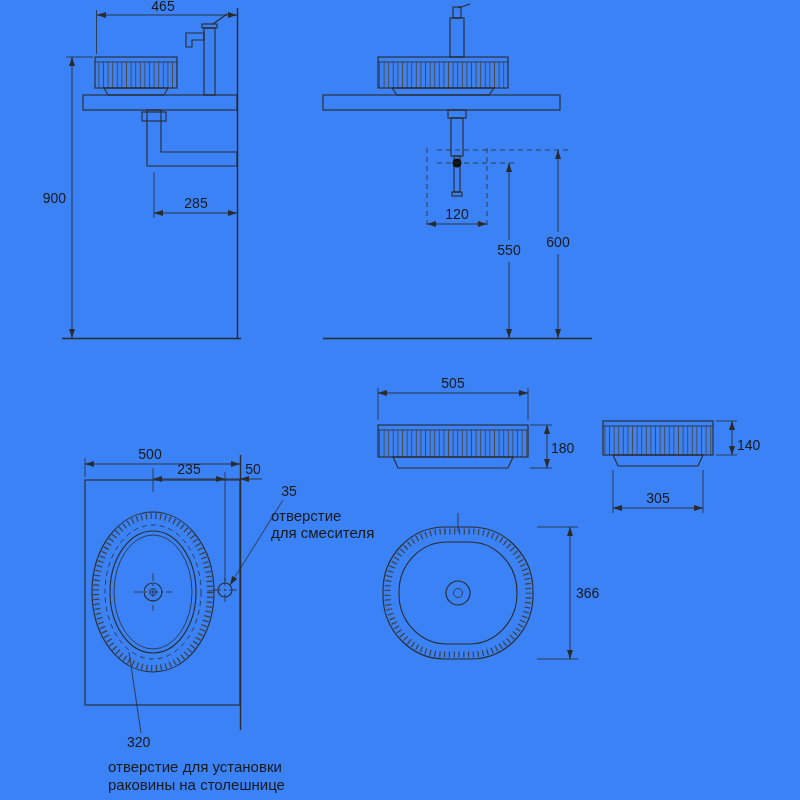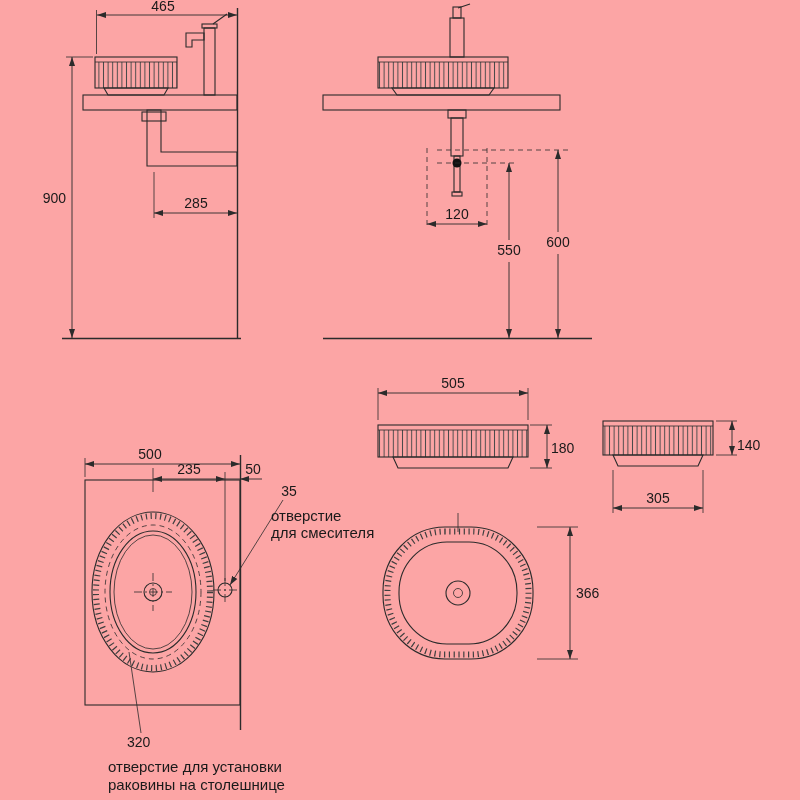--- a/index.html
+++ b/index.html
@@ -1,16 +1,16 @@
 <!DOCTYPE html>
 <html><head>
 <meta charset="utf-8">
 <style>
   html,body{margin:0;padding:0;background:#ffffff;}
-  #page{width:800px;height:800px;background:#fca5a5;position:relative;overflow:hidden;
+  #page{width:800px;height:800px;background:#3b82f6;position:relative;overflow:hidden;
         font-family:"Liberation Sans",sans-serif;}
   svg{display:block;}
   .ln{stroke:#2b2b2b;stroke-width:1.1;fill:none;}
   .thick{stroke:#2b2b2b;stroke-width:1.4;fill:none;}
   .thin{stroke:#2b2b2b;stroke-width:0.8;fill:none;}
   .dim{stroke:#2b2b2b;stroke-width:0.9;fill:none;}
   .dash{stroke-dasharray:5 4;}
   .dashdot{stroke-dasharray:8 3 2 3;}
   .ribs{stroke:#3f3f3f;stroke-width:6;fill:none;stroke-dasharray:1.2 3.6;}
   .txt{font:14px "Liberation Sans",sans-serif;fill:#1a1a1a;}

